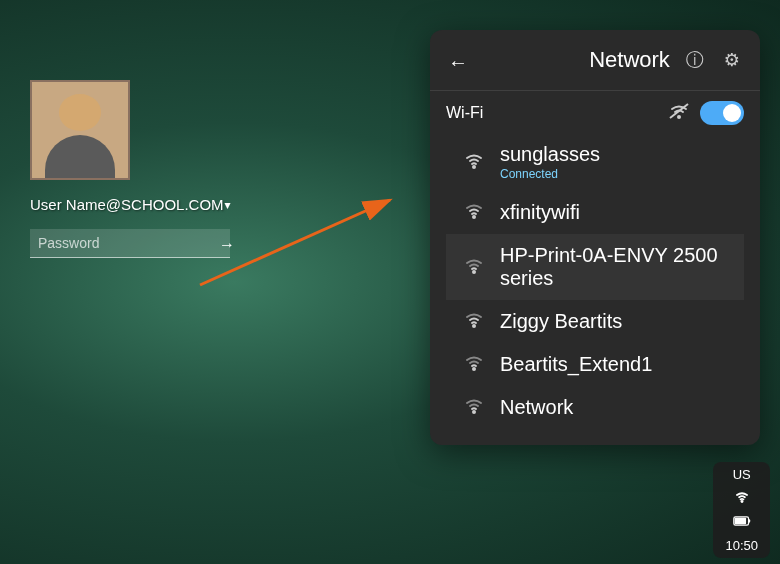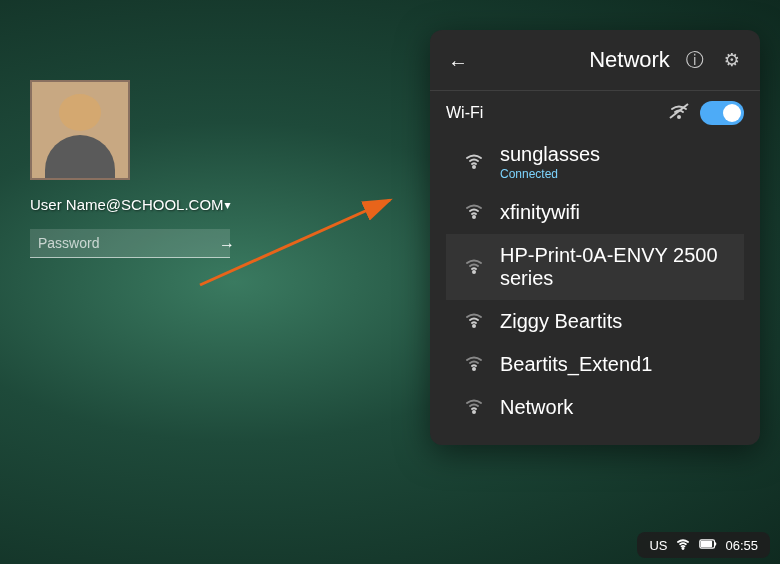--- a/index.html
+++ b/index.html
@@ -266,20 +266,21 @@
     .taskbar {
       position: absolute;
       bottom: 6px;
       right: 10px;
       background: rgba(30,30,30,0.9);
       border-radius: 8px;
       padding: 5px 12px;
       display: flex;
       align-items: center;
       gap: 8px;
+      flex-direction: column;
     }
 
     .taskbar-item {
       color: #ffffff;
       font-size: 13px;
       font-weight: 500;
     }
 
     .taskbar-icon {
       color: #ffffff;
@@ -461,14 +462,14 @@
       <circle cx="11" cy="16" r="2" fill="#fff"></circle>
     </svg>
   </span>
   <span class="taskbar-icon">
     <svg width="18" height="12" viewBox="0 0 22 14">
       <rect x="1" y="2" width="18" height="10" rx="2" stroke="#fff" stroke-width="1.5" fill="none"></rect>
       <rect x="19" y="5" width="2" height="4" rx="1" fill="#fff"></rect>
       <rect x="2" y="3" width="14" height="8" rx="1" fill="#fff"></rect>
     </svg>
   </span>
-  <span class="taskbar-item">06:55</span>
+  <span class="taskbar-item">10:50</span>
 </div>
 
 </body></html>

